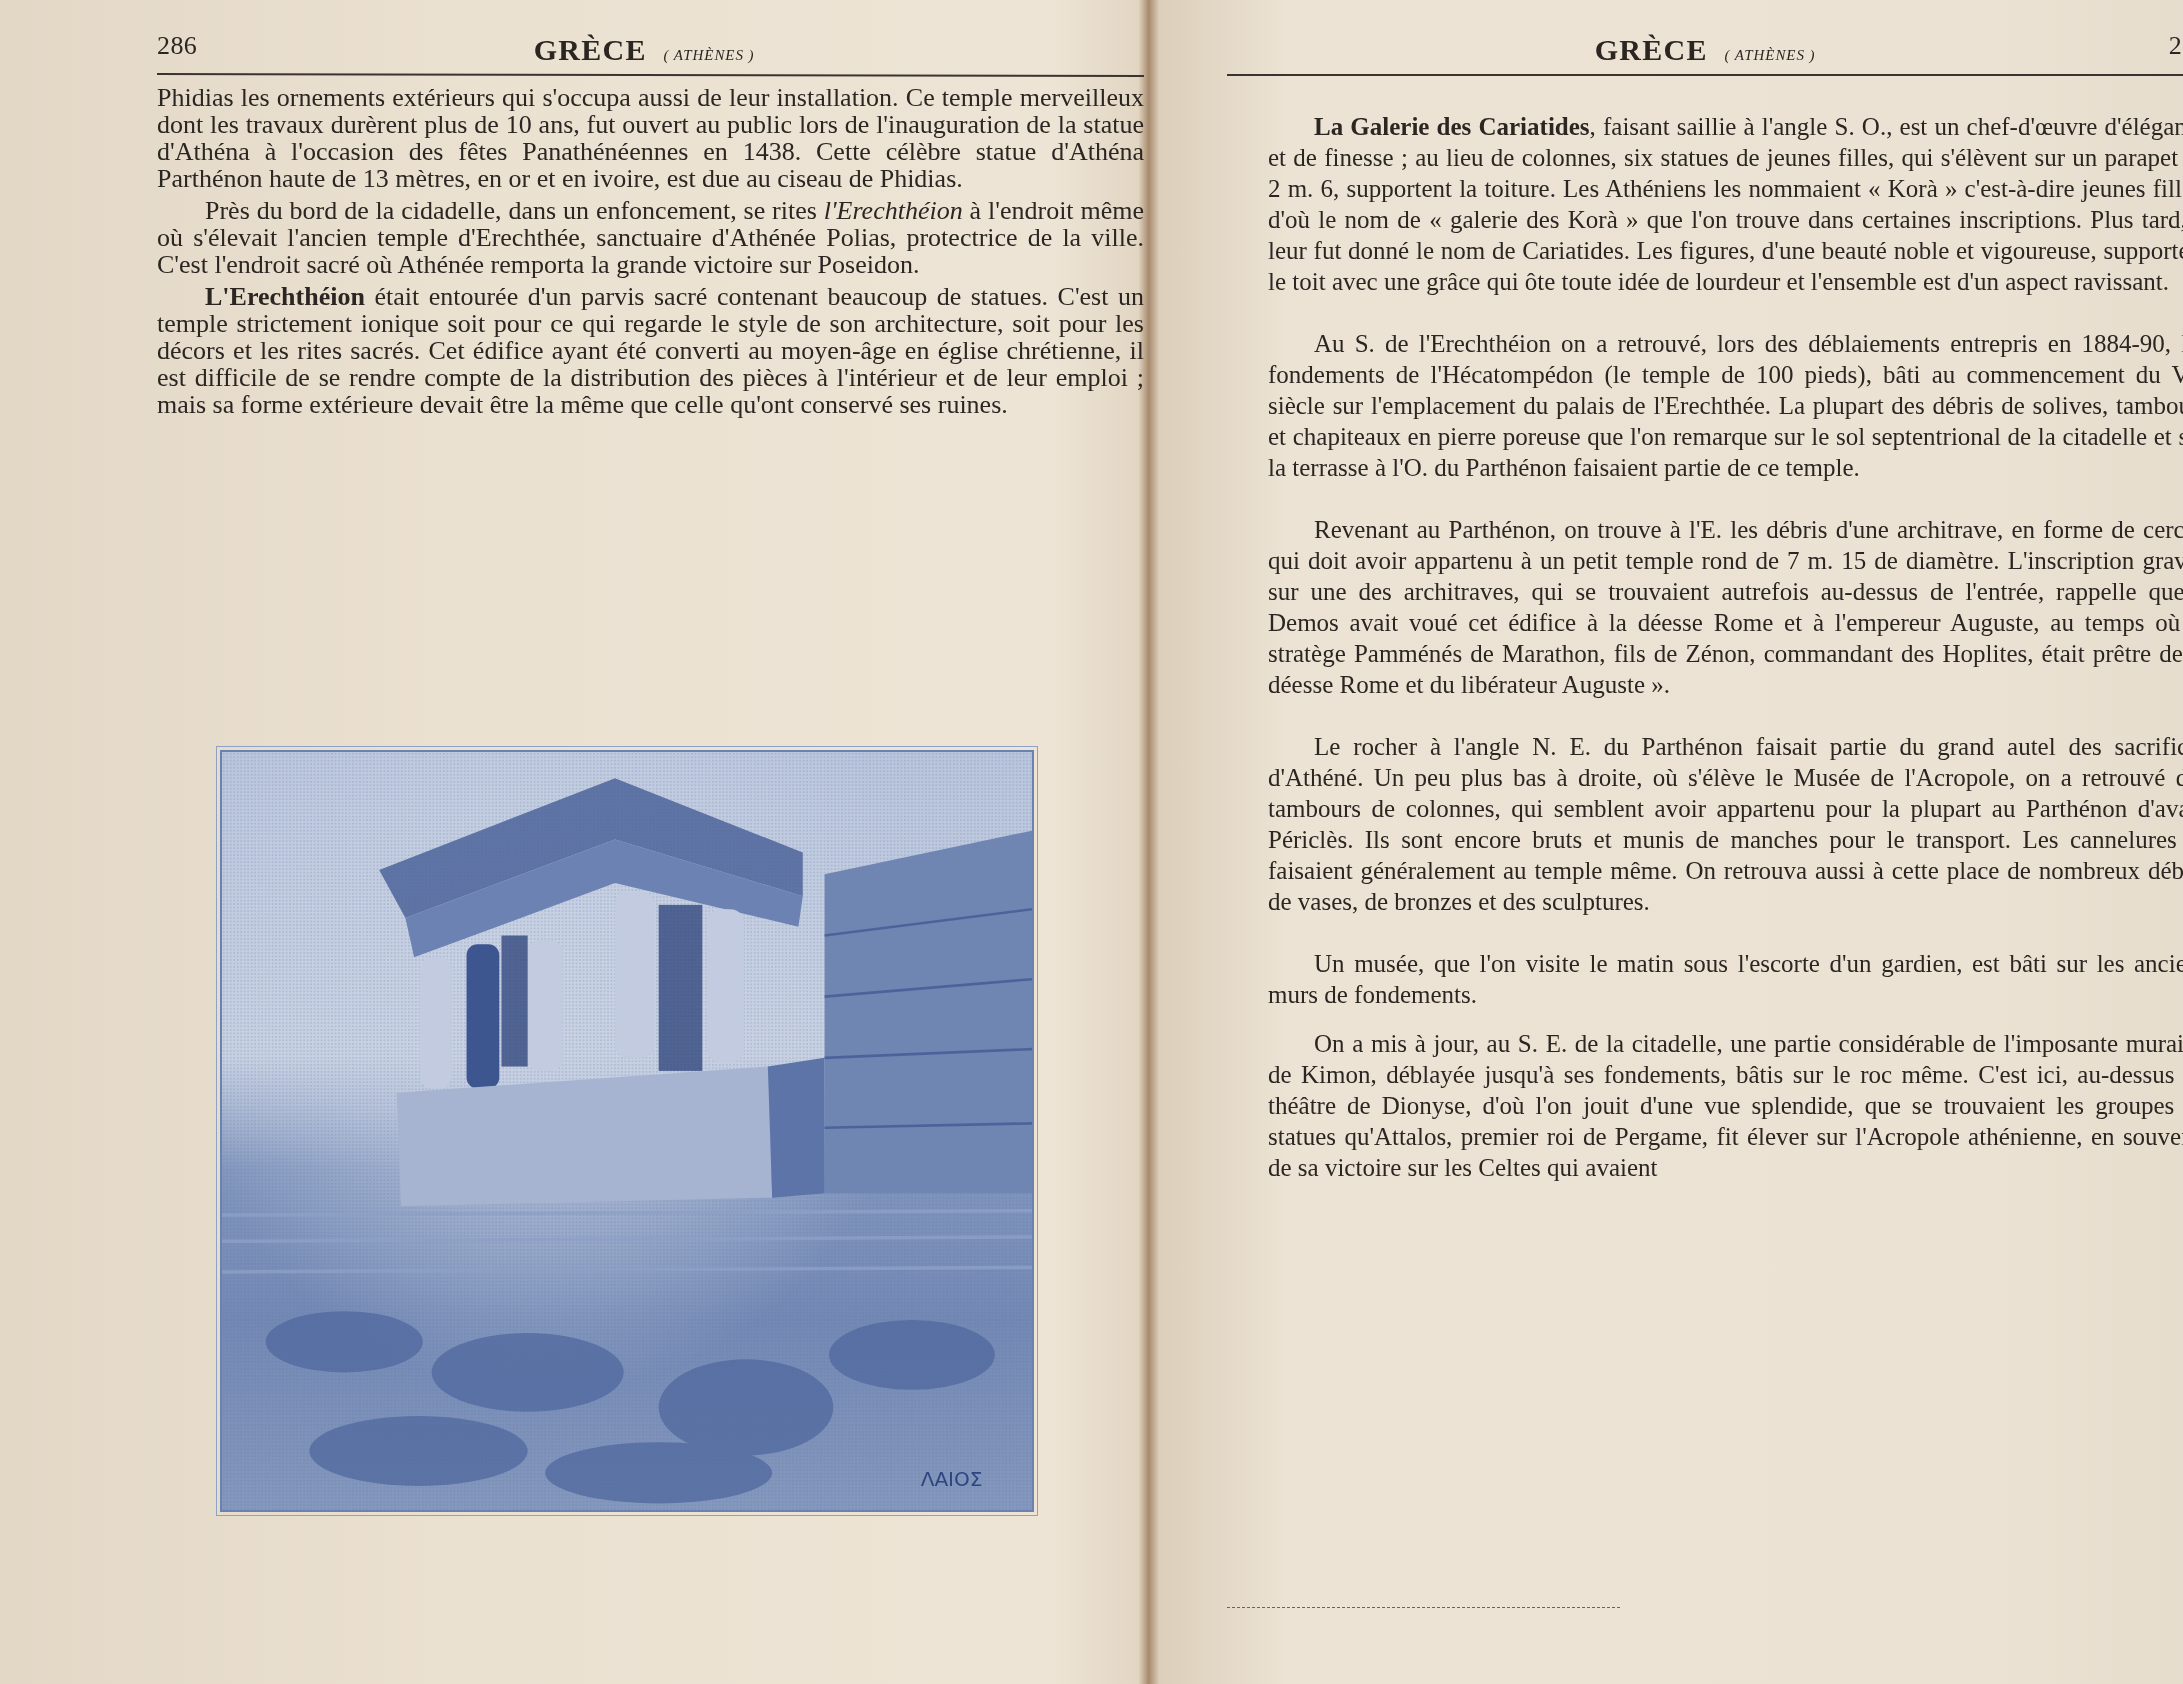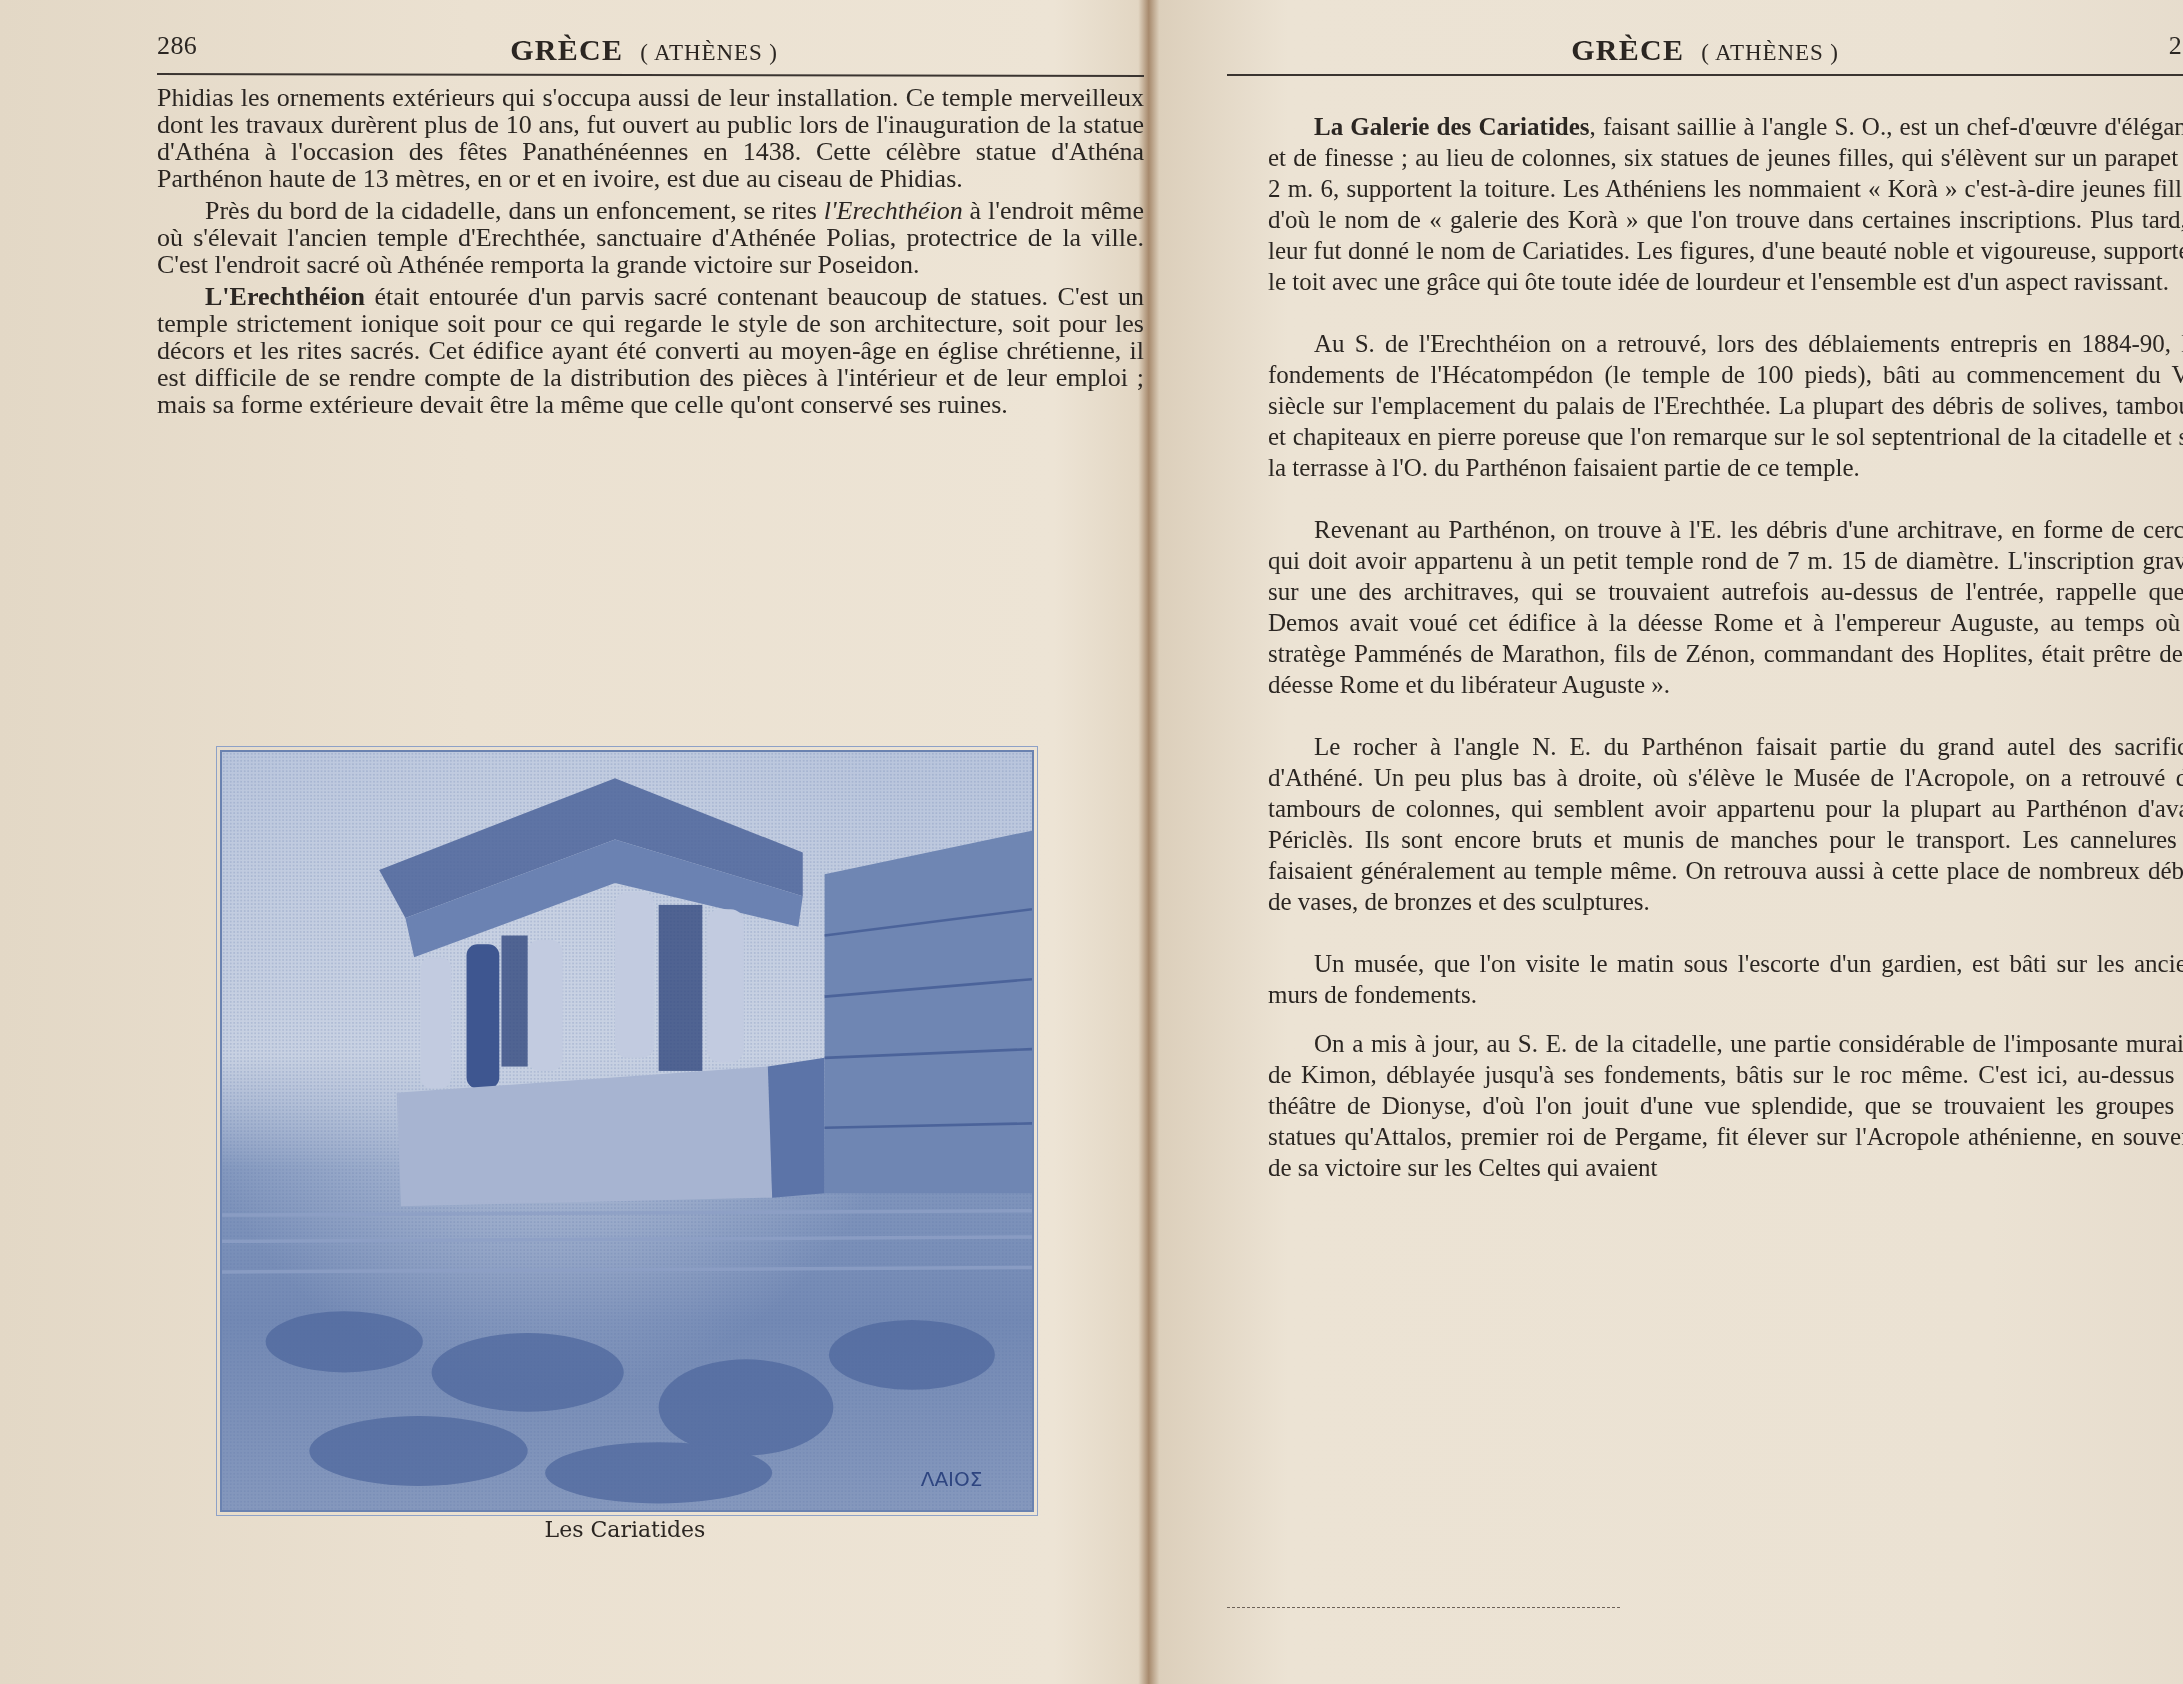--- a/index.html
+++ b/index.html
@@ -16,21 +16,21 @@
   .page.left { left:157px; width:987px; }
   .page.right { left:1227px; width:982px; }
   .running-head { position:absolute; top:31px; left:0; right:0; height:39px; font-size:25px; }
   .pgnum { position:absolute; top:0; font-size:26px; letter-spacing:0.4px; }
   .left .pgnum { left:0; }
   .right .pgnum { right:0; }
   .headtitle { position:absolute; top:1.7px; left:0; right:0; text-align:center; }
   .left .headtitle { padding-right:13px; }
   .right .headtitle { padding-right:26px; }
   .headtitle .country { font-weight:bold; font-size:30px; letter-spacing:1.3px; font-variant:small-caps; }
-  .headtitle .city { font-size:23px; letter-spacing:0.9px; margin-left:10.5px; }
+  .headtitle .city { font-size:15px; letter-spacing:0.9px; margin-left:10.5px;font-style:italic; }
   .rule { position:absolute; top:74px; left:0; right:0; height:2.2px; background:#3a3430; }
   .left .rule { transform:rotate(0.12deg); }
   .body { position:absolute; top:84px; left:0; right:0; font-size:26px; line-height:27px; text-align:justify; }
   .right .body { top:111px; left:41px; font-size:25px; line-height:31px; }
   .para { margin:0 0 5.2px 0; text-indent:0; }
   .para.indent { text-indent:48px; }
   .right .para.gap { margin-top:31px; }
   .right .para.indent { text-indent:46px; }
   .bold-run { font-weight:bold; }
   .italic-run { font-style:italic; }
@@ -109,21 +109,20 @@
           <ellipse cx="280" cy="1350" rx="180" ry="70"></ellipse>
           <ellipse cx="700" cy="1420" rx="220" ry="90"></ellipse>
           <ellipse cx="1200" cy="1500" rx="200" ry="110"></ellipse>
           <ellipse cx="1580" cy="1380" rx="190" ry="80"></ellipse>
           <ellipse cx="450" cy="1600" rx="250" ry="80"></ellipse>
           <ellipse cx="1000" cy="1650" rx="260" ry="70"></ellipse>
         </g>
         <text x="1600" y="1680" font-size="46" fill="#2e4580" font-family="DejaVu Sans, sans-serif">ΛΑΙΟΣ</text>
       </svg>
     </div>
-    <div class="caption">Les Cariatides</div>
   </div>
 
   <div class="page right">
     <div class="running-head">
       <div class="headtitle">
         <span class="country">GRÈCE</span>
         <span class="city">( ATHÈNES )</span>
       </div>
       <span class="pgnum">287</span>
     </div>

